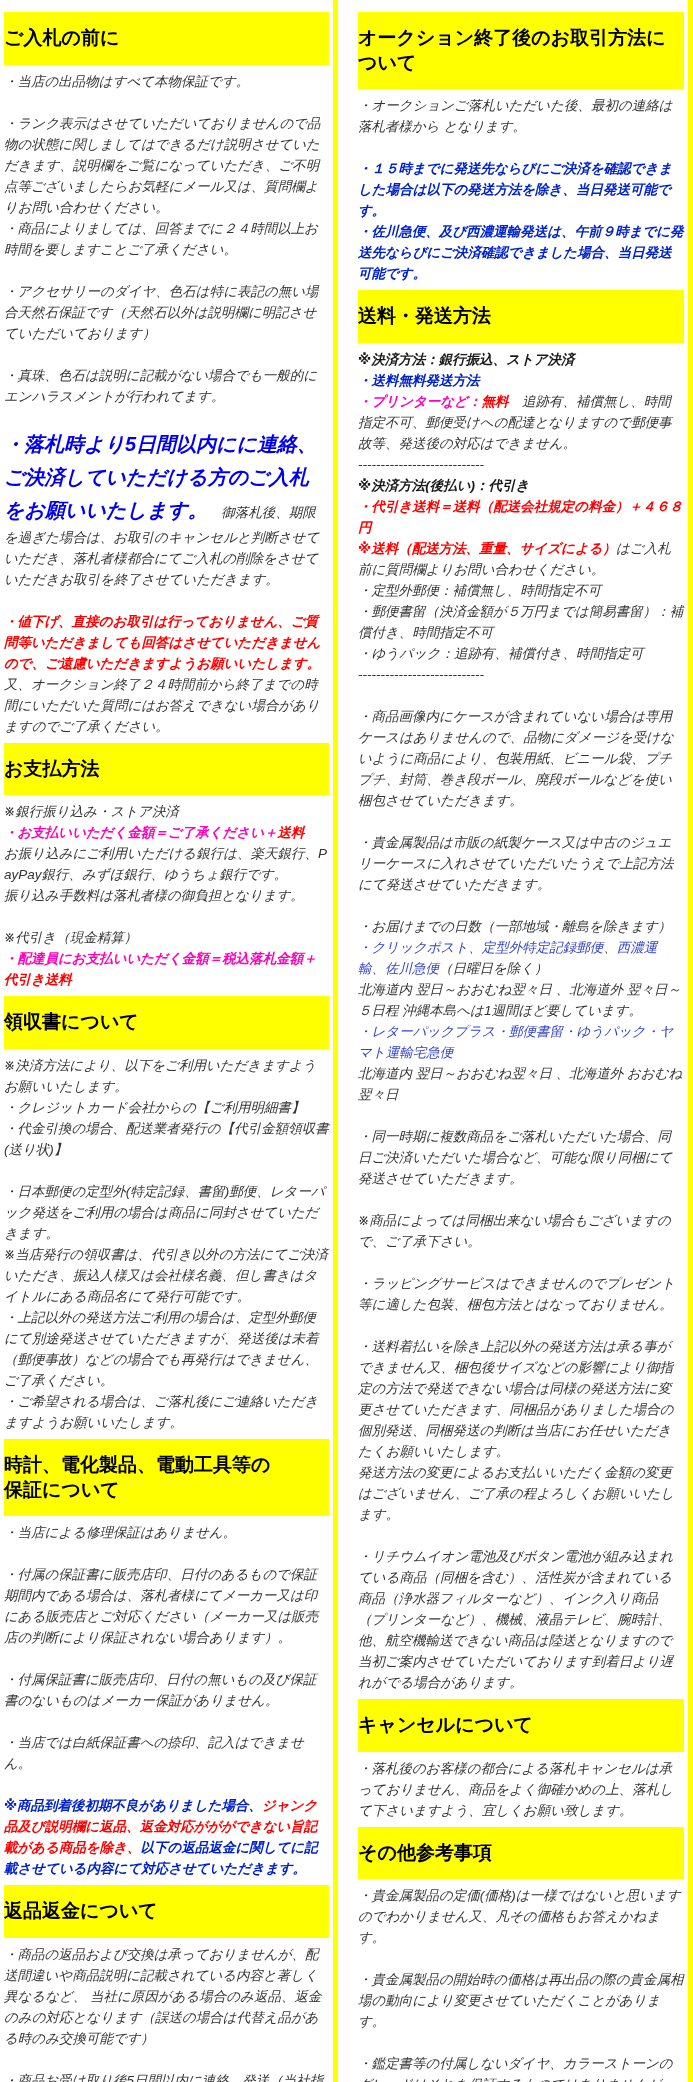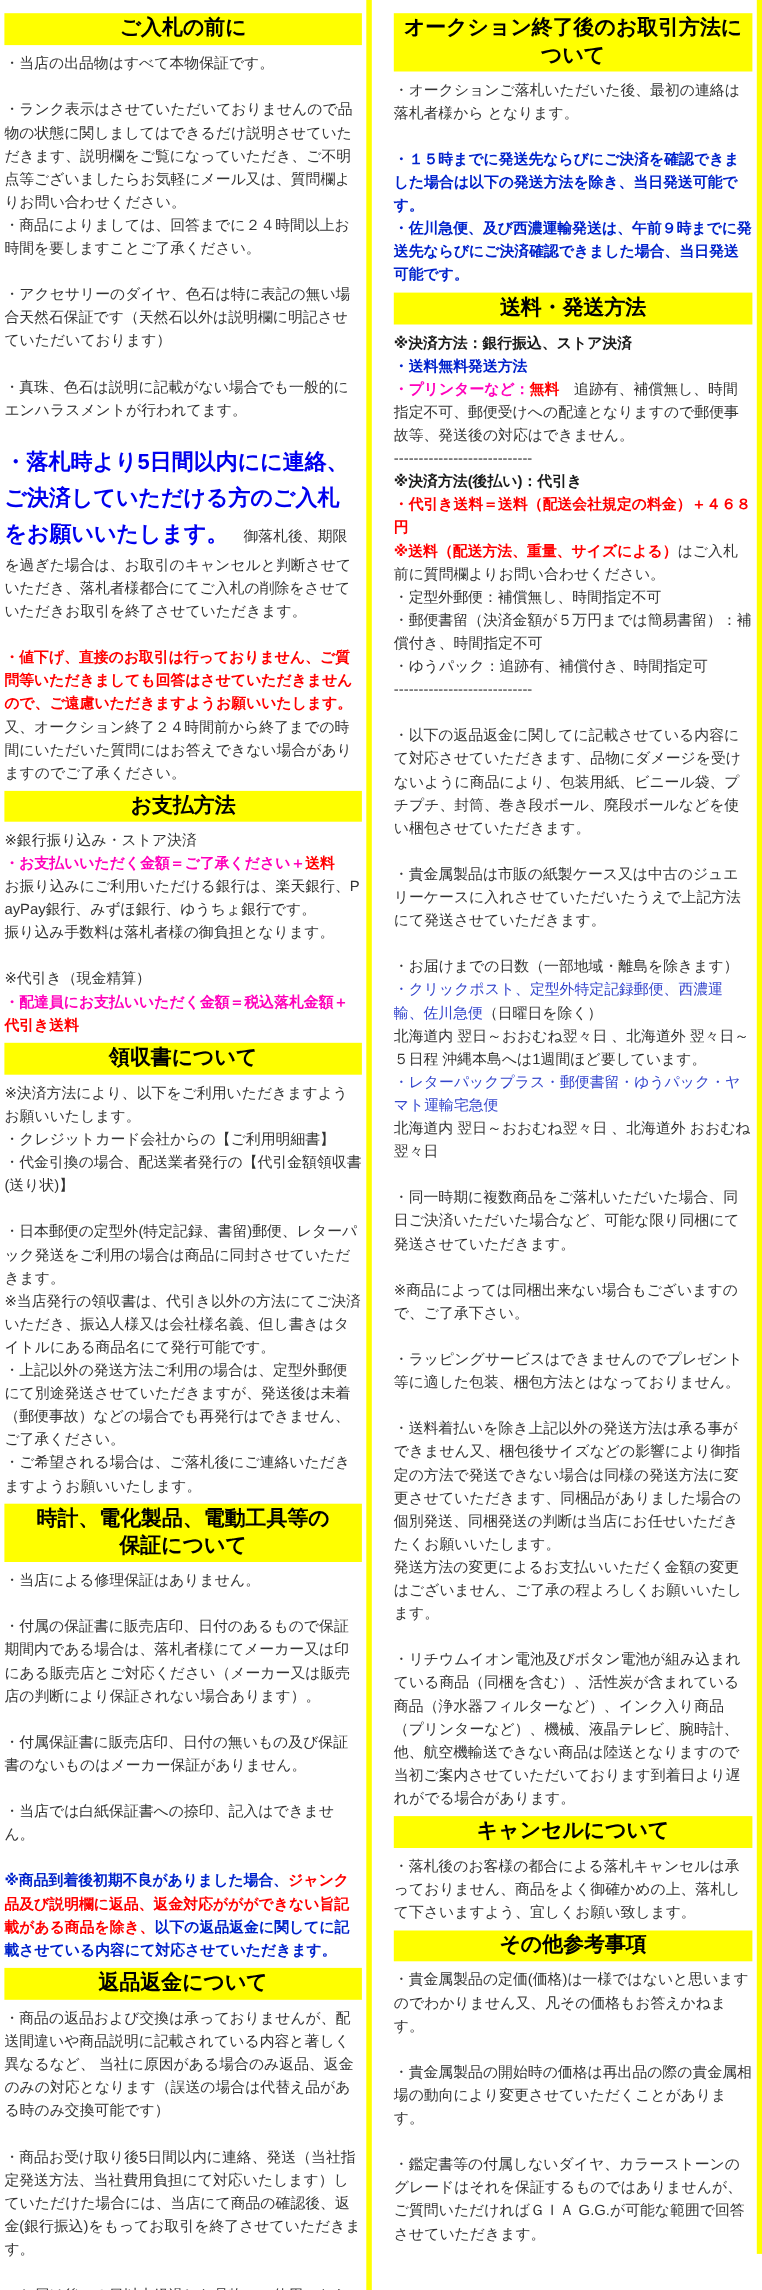--- a/index.html
+++ b/index.html
@@ -19,24 +19,24 @@
     border-right:5px solid var(--yellow);
   }
   .col-right{
     width:347px;
     border-right:5px solid var(--yellow);
     margin-left:16px;
   }
   .sec-h{
     background:var(--yellow); color:var(--headtext);
     font-weight:bold; font-size:19px; line-height:1.3;
-    text-align:center; padding:2px 0; margin:6px 0;
+    padding:14px 0; margin:6px 0;
     white-space:pre-line;
   }
-  .para{margin:0; font-size:13.5px; line-height:21px; white-space:pre-wrap; word-break:break-all;}
+  .para{margin:0; font-size:13.5px; line-height:21px; white-space:pre-wrap; word-break:break-all;font-style:italic;}
   .gap{height:21px;}
   .s-k{color:var(--body);}
   .s-kb{color:#1a1a1a; font-weight:bold;}
   .s-b{color:var(--blueb); font-weight:bold;}
   .s-bb{color:var(--bluebig); font-weight:bold; font-size:20px; line-height:33px;}
   .s-r{color:var(--red); font-weight:bold;}
   .s-m{color:var(--magenta); font-weight:bold;}
   .s-lb{color:var(--bluelink);}
 </style>
 </head>
@@ -105,21 +105,21 @@
       <p class="para"><span class="s-m">・プリンターなど：</span><span class="s-r">無料</span><span class="s-k">　追跡有、補償無し、時間指定不可、郵便受けへの配達となりますので郵便事故等、発送後の対応はできません。</span></p>
       <p class="para"><span class="s-k">----------------------------</span></p>
       <p class="para"><span class="s-kb">※決済方法(後払い)：代引き</span></p>
       <p class="para"><span class="s-r">・代引き送料＝送料（配送会社規定の料金）＋４６８円</span></p>
       <p class="para"><span class="s-r">※送料（配送方法、重量、サイズによる）</span><span class="s-k">はご入札前に質問欄よりお問い合わせください。</span></p>
       <p class="para"><span class="s-k">・定型外郵便：補償無し、時間指定不可</span></p>
       <p class="para"><span class="s-k">・郵便書留（決済金額が５万円までは簡易書留）：補償付き、時間指定不可</span></p>
       <p class="para"><span class="s-k">・ゆうパック：追跡有、補償付き、時間指定可</span></p>
       <p class="para"><span class="s-k">----------------------------</span></p>
       <div class="gap"></div>
-      <p class="para"><span class="s-k">・以下の返品返金に関してに記載させている内容にて対応させていただきます、品物にダメージを受けないように商品により、包装用紙、ビニール袋、プチプチ、封筒、巻き段ボール、廃段ボールなどを使い梱包させていただきます。</span></p>
+      <p class="para"><span class="s-k">・商品画像内にケースが含まれていない場合は専用ケースはありませんので、品物にダメージを受けないように商品により、包装用紙、ビニール袋、プチプチ、封筒、巻き段ボール、廃段ボールなどを使い梱包させていただきます。</span></p>
       <div class="gap"></div>
       <p class="para"><span class="s-k">・貴金属製品は市販の紙製ケース又は中古のジュエリーケースに入れさせていただいたうえで上記方法にて発送させていただきます。</span></p>
       <div class="gap"></div>
       <p class="para"><span class="s-k">・お届けまでの日数（一部地域・離島を除きます）</span></p>
       <p class="para"><span class="s-lb">・クリックポスト、定型外特定記録郵便、西濃運輸、佐川急便</span><span class="s-k">（日曜日を除く）</span></p>
       <p class="para"><span class="s-k">北海道内 翌日～おおむね翌々日 、北海道外 翌々日～５日程 沖縄本島へは1週間ほど要しています。</span></p>
       <p class="para"><span class="s-lb">・レターパックプラス・郵便書留・ゆうパック・ヤマト運輸宅急便</span></p>
       <p class="para"><span class="s-k">北海道内 翌日～おおむね翌々日 、北海道外 おおむね翌々日</span></p>
       <div class="gap"></div>
       <p class="para"><span class="s-k">・同一時期に複数商品をご落札いただいた場合、同日ご決済いただいた場合など、可能な限り同梱にて発送させていただきます。</span></p>

